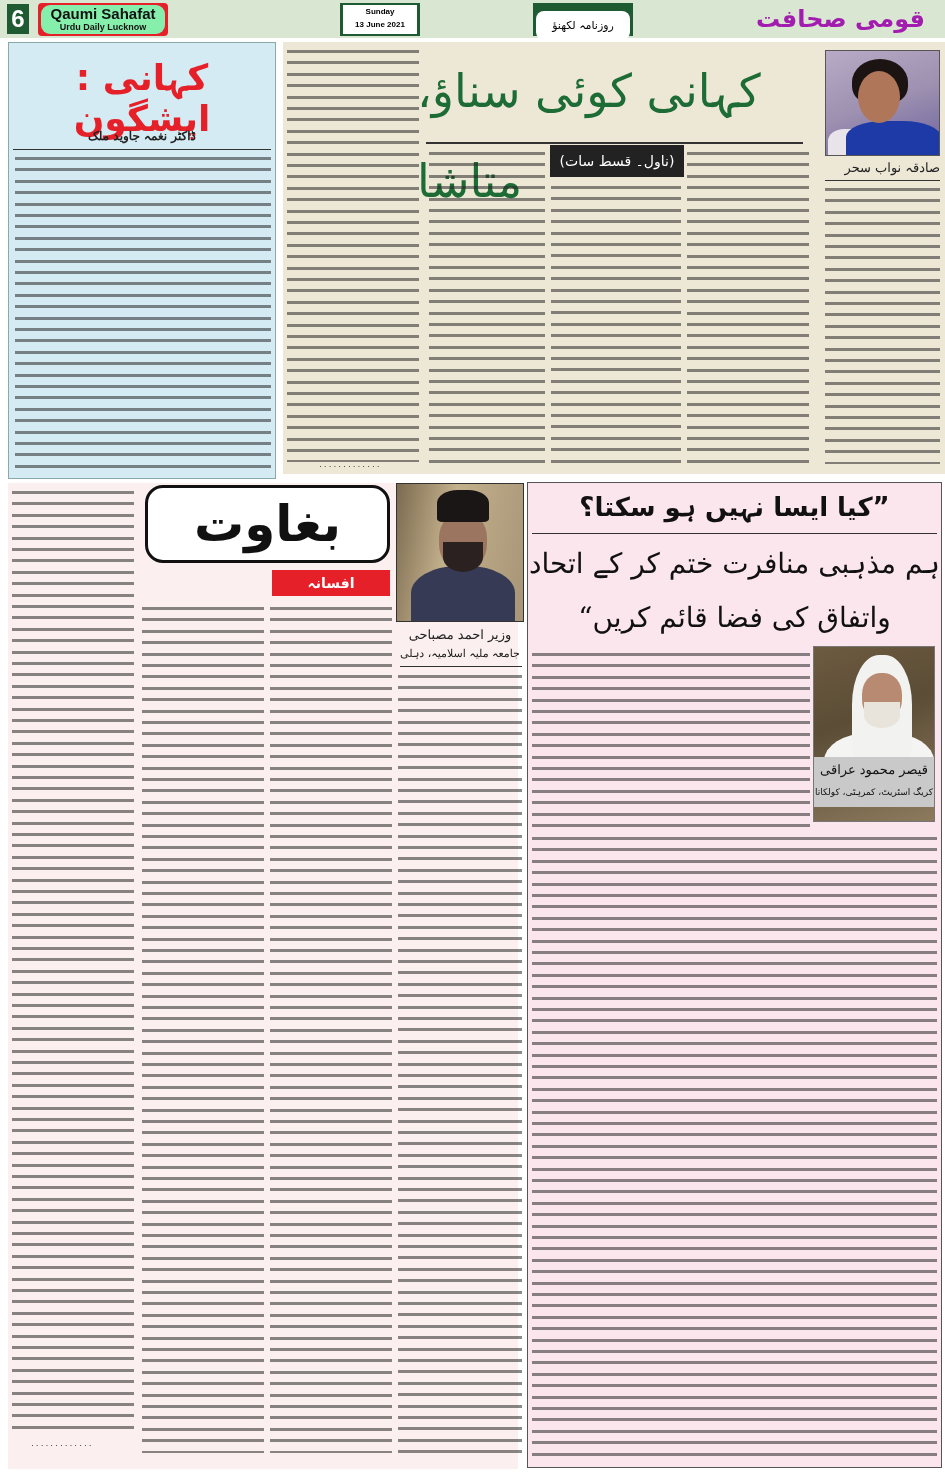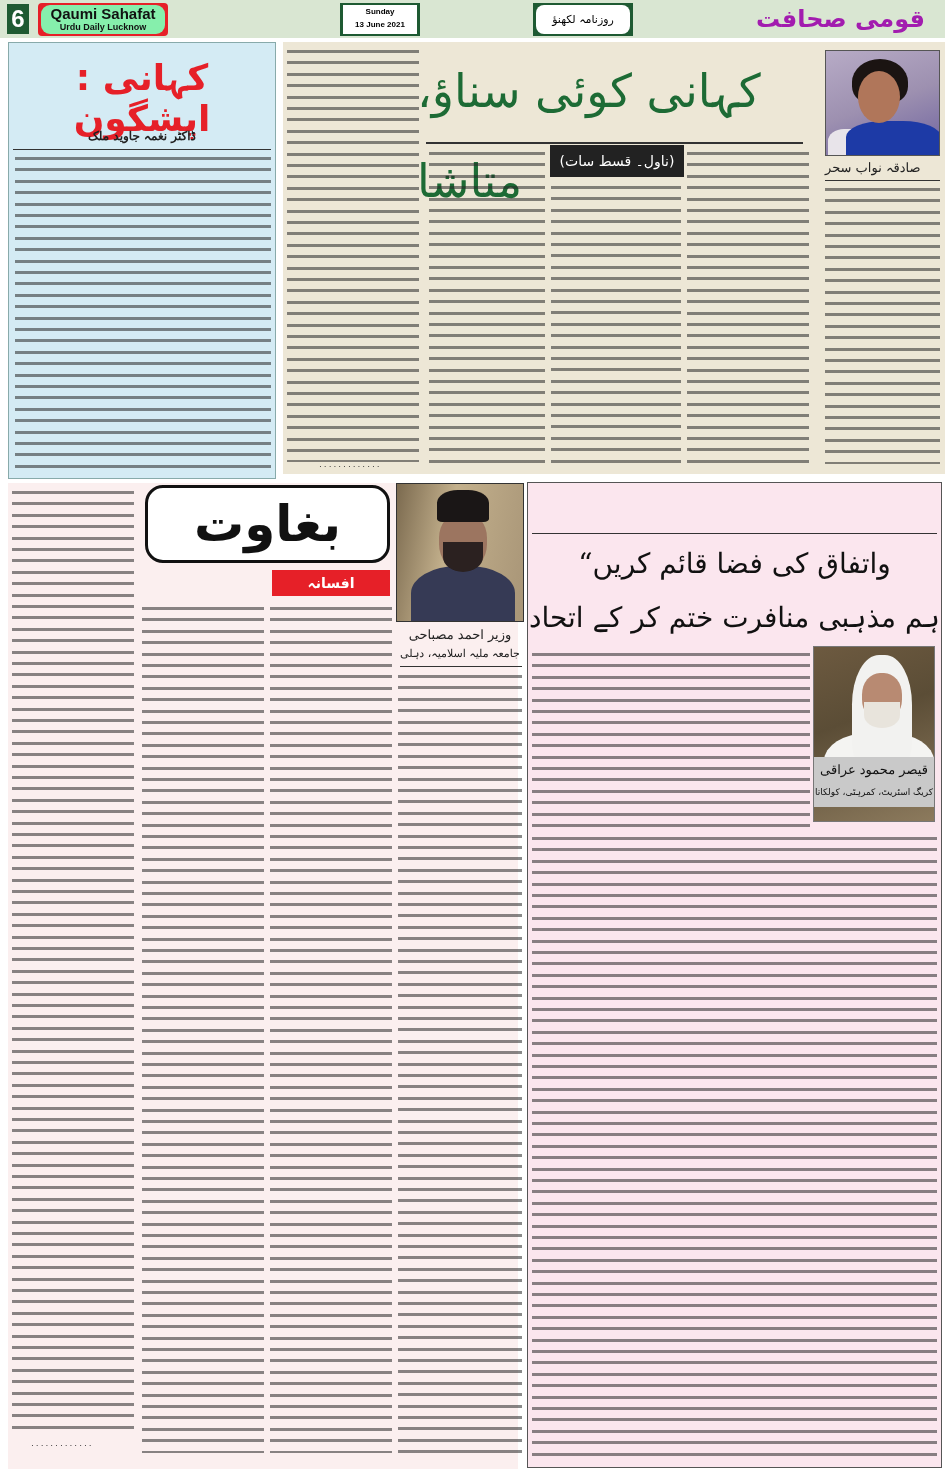--- a/index.html
+++ b/index.html
@@ -9,21 +9,21 @@
   
   .masthead { position: absolute; left: 0; top: 0; width: 945px; height: 38px; background: #d9e6d2; }
   .page-num { position: absolute; left: 7px; top: 4px; width: 22px; height: 30px; background: #1e5a32; color: #fff; font: bold 24px "Liberation Sans", sans-serif; text-align: center; line-height: 30px; }
   .title-box { position: absolute; left: 38px; top: 3px; width: 130px; height: 33px; background: #e62028; border-radius: 4px; padding: 2px 3px; }
   .title-inner { background: #86efac; border-radius: 9px; height: 29px; text-align: center; }
   .title-main { font: bold 15px "Liberation Sans", sans-serif; color: #111; line-height: 17px; display: block; }
   .title-sub { font: bold 9px "Liberation Sans", sans-serif; color: #111; line-height: 11px; display: block; }
   .date-box { position: absolute; left: 340px; top: 3px; width: 80px; height: 33px; background: #1e5a32; padding: 2px 3px; }
   .date-inner { background: #fff; border-radius: 0; height: 29px; text-align: center; }
   .date-inner span { display: block; font: bold 8px "Liberation Sans", sans-serif; line-height: 13px; }
-  .urdu-box { position: absolute; left: 533px; top: 3px; width: 100px; height: 33px; background: #1e5a32; padding: 2px 3px; }
+  .urdu-box { position: absolute; left: 533px; top: 3px; width: 100px; height: 33px; background: #1e5a32; padding: 8px 3px; }
   .urdu-inner { background: #fff; border-radius: 8px; height: 29px; text-align: center; font: 11px "DejaVu Sans", sans-serif; line-height: 29px; direction: rtl; }
   .masthead-urdu { position: absolute; right: 20px; top: 4px; font: bold 24px "DejaVu Sans", sans-serif; color: #a21caf; direction: rtl; line-height: 30px; }
 
   
   .col { position: absolute; direction: rtl; font-size: 7px; line-height: 11.4px; color: #222; text-align: justify; overflow: hidden; }
   .col-lines { width: 100%; height: 100%; background-image: repeating-linear-gradient(to bottom, transparent 0, transparent 4px, rgba(40,40,40,0.55) 4px, rgba(40,40,40,0.55) 7px, transparent 7px, transparent 11.4px); }
   .col-text { position: absolute; top: 0; right: 0; width: 100%; padding: 1px 2px; color: rgba(0,0,0,0); }
 
   
   .story1 { position: absolute; left: 8px; top: 42px; width: 268px; height: 437px; background: #d4ebf4; border: 1px solid #8aa; }
@@ -34,21 +34,21 @@
   
   .novel { position: absolute; left: 283px; top: 42px; width: 662px; height: 432px; background: #ede7d6; }
   .novel-head { position: absolute; left: 134px; width: 360px; top: 4px; text-align: left; font: 46px "DejaVu Serif", serif; color: #1d6b35; direction: rtl; line-height: 90px; }
   .novel-rule { position: absolute; left: 143px; width: 377px; top: 100px; border-top: 2px solid #333; }
   .novel-label { position: absolute; left: 267px; top: 103px; width: 134px; height: 32px; background: #222; color: #fff; font: 14px "DejaVu Sans", sans-serif; text-align: center; line-height: 32px; direction: rtl; }
   .author-photo { position: absolute; right: 5px; top: 8px; width: 115px; height: 106px; border: 1px solid #555; background: linear-gradient(160deg, #b7abc6 0%, #9d90b0 50%, #6e63a0 100%); overflow: hidden; }
   .author-photo .face { position: absolute; left: 32px; top: 20px; width: 42px; height: 52px; border-radius: 50%; background: #b0765a; }
   .author-photo .hair { position: absolute; left: 26px; top: 8px; width: 56px; height: 46px; border-radius: 50% 50% 40% 40%; background: #1b1412; }
   .author-photo .sari { position: absolute; left: 20px; top: 70px; width: 95px; height: 40px; border-radius: 40% 40% 0 0; background: #1d3aa6; }
   .author-photo .blouse { position: absolute; left: 2px; top: 78px; width: 40px; height: 30px; border-radius: 40% 40% 0 0; background: #e8e4ea; }
-  .author-name { position: absolute; right: 5px; top: 118px; width: 115px; text-align: left; font: 13px "DejaVu Serif", serif; color: #222; direction: rtl; }
+  .author-name { position: absolute; right: 5px; top: 118px; width: 115px; text-align: right; font: 13px "DejaVu Serif", serif; color: #222; direction: rtl; }
   .author-rule { position: absolute; right: 5px; top: 138px; width: 115px; border-top: 1px solid #333; }
 
   
   .baghawat { position: absolute; left: 8px; top: 483px; width: 510px; height: 986px; background: #fbefef; }
   .bag-title { position: absolute; left: 137px; top: 2px; width: 245px; height: 78px; border: 3px solid #111; border-radius: 18px; background: #fff; text-align: center; font: bold 50px "DejaVu Sans", sans-serif; color: #111; line-height: 72px; direction: rtl; }
   .bag-label { position: absolute; left: 264px; top: 87px; width: 118px; height: 26px; background: #e62028; color: #fff; font: bold 14px "DejaVu Sans", sans-serif; text-align: center; line-height: 26px; direction: rtl; }
   .bag-photo { position: absolute; left: 388px; top: 0; width: 128px; height: 139px; border: 1px solid #333; background: linear-gradient(100deg, #7b6a4f 0%, #c3b08c 40%, #a89577 100%); overflow: hidden; }
   .bag-photo .cap { position: absolute; left: 40px; top: 6px; width: 52px; height: 32px; border-radius: 40% 40% 10% 10%; background: #1a1616; }
   .bag-photo .face { position: absolute; left: 42px; top: 28px; width: 48px; height: 58px; border-radius: 45%; background: #9c7560; }
   .bag-photo .beard { position: absolute; left: 46px; top: 58px; width: 40px; height: 30px; border-radius: 0 0 50% 50%; background: #2b2120; }
@@ -177,24 +177,25 @@
     <span class="a">جامعہ ملیہ اسلامیہ، دہلی</span>
   </div>
   <div class="bag-rule"></div>
 
   <div class="col" style="left:390px; top:188px; width:124px; height:782px;">
     <div class="col-lines"></div>
   </div>
 </div>
 
 <div class="essay">
+  <div class="essay-q">”کیا ایسا نہیں ہو سکتا؟</div>
   <div class="essay-rule"></div>
   <div class="essay-head">
+    <span style="display:block;">ہم مذہبی منافرت ختم کر کے اتحاد</span>
     <span style="display:block;">واتفاق کی فضا قائم کریں“</span>
-    <span style="display:block;">ہم مذہبی منافرت ختم کر کے اتحاد</span>
   </div>
 
   <div class="col" style="left:4px; top:166px; width:278px; height:180px;">
     <div class="col-lines"></div>
     <span class="col-text">فرقہ واریت کے کئی اقسام ہیں، مثلاً نسبی فرقہ واریت، قانونی فرقہ واریت، سیاسی فرقہ واریت اور مذہبی فرقہ واریت۔ چونکہ ہمارا موضوع مذہبی فرقہ واریت ہے۔ اس لئے میں اسی کے بارے میں ذکر کر رہا ہوں۔ دین میں تفرقہ پیدا کرنا اللہ تعالیٰ کو سخت ناپسند ہے۔ اس لئے اللہ تعالیٰ نے قرآن مجید میں مسلمانوں کو تفرقہ سے بچنے کی بار بار تاکید فرمائی ہے۔ کسی بھی معاشرے کے لئے تباہ کن امور میں سے فرقہ واریت کا جن مہلک ترین ہے۔</span>
   </div>
 
   <div class="essay-photo">
     <div class="robe"></div>
       <div class="hood"></div>

